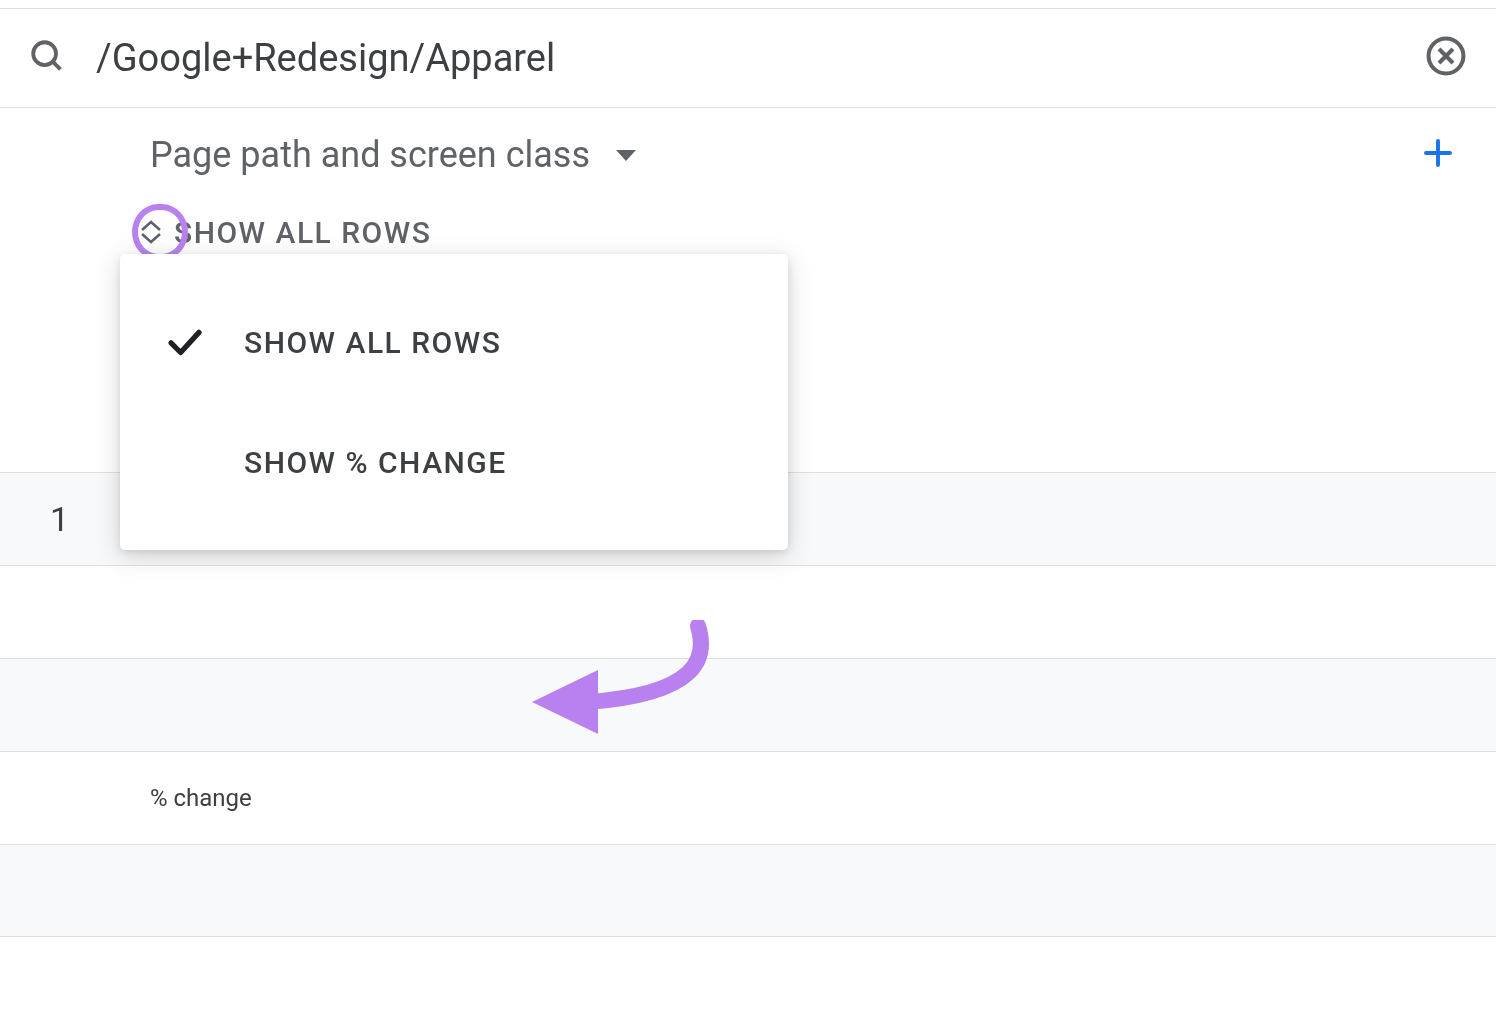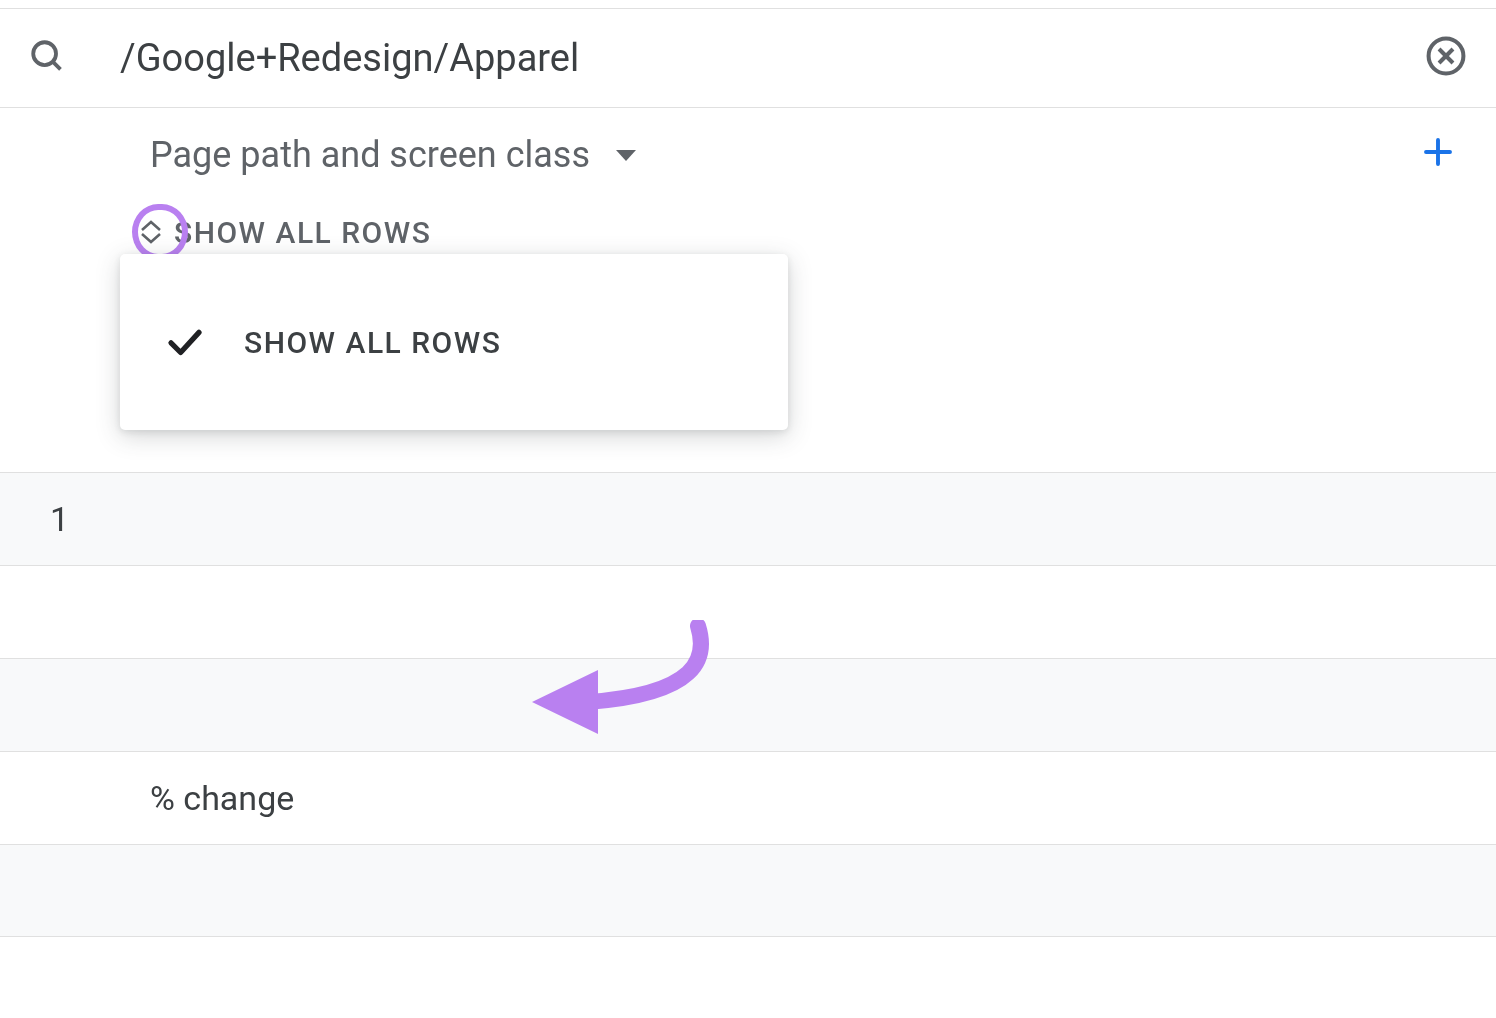--- a/index.html
+++ b/index.html
@@ -12,21 +12,20 @@
     color: #3c4043;
   }
   .search-bar {
     display: flex;
     align-items: center;
     height: 100px;
     border-top: 1px solid #e0e0e0;
     border-bottom: 1px solid #e0e0e0;
     padding: 0 28px 0 28px;
     margin-top: 8px;
-    gap: 24px;
   }
   .search-icon {
     color: #5f6368;
     margin-right: 30px;
     flex-shrink: 0;
   }
   .search-input {
     flex: 1;
     border: none;
     outline: none;
@@ -34,21 +33,21 @@
     color: #3c4043;
     font-family: inherit;
   }
   .clear-btn {
     color: #5f6368;
     cursor: pointer;
     flex-shrink: 0;
   }
   .dimension-row {
     display: flex;
-    align-items: flex-start;
+    align-items: center;
     padding: 26px 40px 26px 150px;
   }
   .dimension-selector {
     display: flex;
     align-items: center;
     font-size: 36px;
     color: #5f6368;
     cursor: pointer;
     font-weight: 400;
   }
@@ -146,21 +145,21 @@
     align-items: center;
     padding-left: 50px;
     font-size: 34px;
     color: #3c4043;
   }
   .trow.grey { background: #f8f9fa; }
   .trow.white { background: #fff; }
   .row-space { height: 210px; }
   .pct-label {
     padding-left: 150px;
-    font-size: 34px;
+    font-size: 24px;
     color: #3c4043;
   }
 </style>
 </head>
 <body>
 
 <div class="search-bar">
   <span class="search-icon">
     <svg width="38" height="38" viewBox="0 0 24 24" fill="none" stroke="#5f6368" stroke-width="2.4">
       <circle cx="10.5" cy="10.5" r="7.2"></circle>
@@ -207,20 +206,24 @@
 
   <div class="dropdown">
     <div class="dropdown-item">
       <span class="check-col">
         <svg width="42" height="42" viewBox="0 0 24 24" fill="none" stroke="#202124" stroke-width="3" stroke-linecap="round" stroke-linejoin="round">
           <polyline points="4 12.5 9.5 18 20 6.5"></polyline>
         </svg>
       </span>
       <span class="dropdown-label">SHOW ALL ROWS</span>
     </div>
+    <div class="dropdown-item">
+      <span class="check-col"></span>
+      <span class="dropdown-label">SHOW % CHANGE</span>
+    </div>
   </div>
 
   <div class="arrow-annotation">
     <svg width="200" height="120" viewBox="0 0 200 120">
       <path d="M170 6 C 180 38, 170 74, 60 82" fill="none" stroke="#b980f0" stroke-width="16" stroke-linecap="round"></path>
       <polygon points="4,82 70,50 70,114" fill="#b980f0"></polygon>
     </svg>
   </div>
 
   <div class="table-rows">

